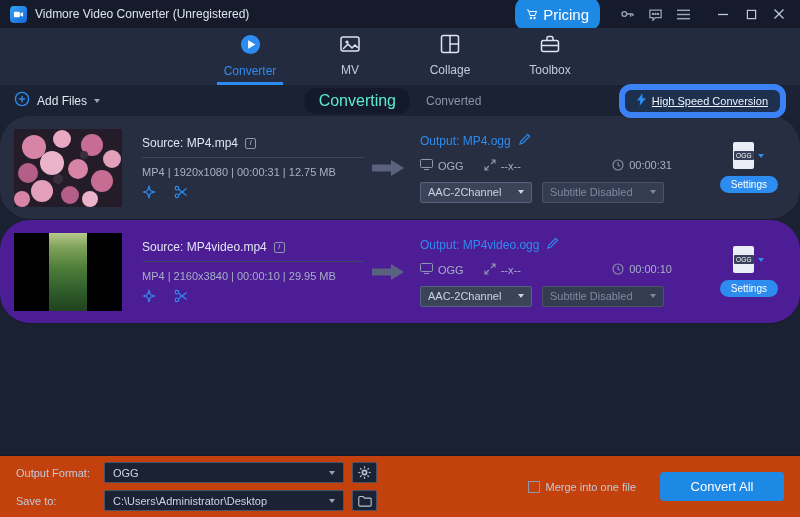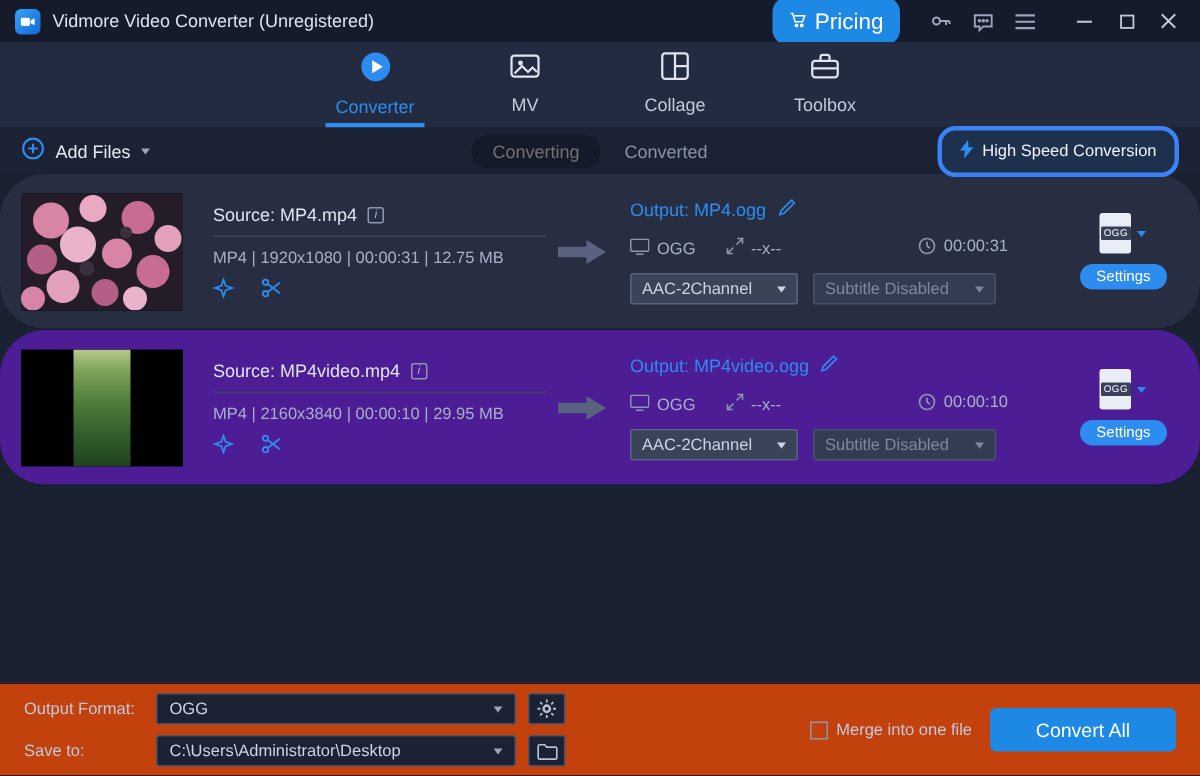--- a/index.html
+++ b/index.html
@@ -19,23 +19,23 @@
   
   .nav{height:57px;background:#232b40;display:flex;justify-content:center;gap:34px;flex:none;}
   .nav-tab{width:66px;display:flex;flex-direction:column;align-items:center;justify-content:center;gap:5px;border-bottom:3px solid transparent;cursor:pointer;color:#c3cadc;}
   .nav-tab.active{border-bottom-color:#2d8cf0;color:#2d8cf0;}
   .nav-label{font-size:12px;}
 
   
   .toolbar{height:31px;background:#1b2233;display:flex;align-items:center;padding:0 14px;flex:none;position:relative;}
   .addfiles{display:flex;align-items:center;gap:7px;cursor:pointer;color:#e3e8f2;}
   .center-tabs{position:absolute;left:50%;transform:translateX(-50%);display:flex;align-items:center;gap:2px;}
-  .pill-active{background:#141a29;border-radius:11px;padding:4px 14px;color:#737373;cursor:pointer;font-size:12px;text-align:right;}
+  .pill-active{background:#141a29;border-radius:11px;padding:4px 14px;color:#5eead4;cursor:pointer;font-size:16px;text-align:right;}
   .pill{padding:4px 14px;color:#8a93aa;cursor:pointer;font-size:12px;}
-  .highspeed{margin-left:auto;border:3px solid #3b82f6;background:rgba(45,140,240,0.15);border-radius:12px;height:34px;display:flex;align-items:center;gap:6px;padding:0 12px;color:#eef2fb;font-size:11px;cursor:pointer;}
+  .highspeed{margin-left:auto;border:6px solid #3b82f6;background:rgba(45,140,240,0.15);border-radius:12px;height:34px;display:flex;align-items:center;gap:6px;padding:0 12px;color:#eef2fb;font-size:11px;cursor:pointer;text-decoration:underline;}
 
   
   .filelist{flex:none;}
   .file-row{height:104px;display:flex;align-items:center;padding:0 14px;background:#272e42;border-bottom:1px solid #161c2b;border-radius:30px;}
   .file-row.alt{background:#4c1d95;}
   .thumb{width:108px;height:78px;flex:none;margin-right:20px;background:#000;overflow:hidden;display:flex;justify-content:center;}
   .strip{width:38px;height:100%;background:linear-gradient(180deg,#b7c98b 0%,#7fa35a 18%,#4e7d3a 45%,#2f5c2a 75%,#20421f 100%);}
   .src-col{width:222px;flex:none;display:flex;flex-direction:column;}
   .col-head{display:flex;align-items:center;gap:7px;color:#dfe4f0;font-size:12px;padding-bottom:7px;border-bottom:1px solid #3d455f;}
   .info-icon{width:11px;height:11px;border:1px solid #8d96ad;border-radius:2px;color:#aab3c8;font-size:8px;display:inline-flex;align-items:center;justify-content:center;line-height:1;font-style:italic;cursor:pointer;flex:none;}
@@ -63,21 +63,21 @@
 
   .empty{flex:1;background:#1a2130;}
 
   
   .footer{height:62px;background:#c2410c;flex:none;display:flex;align-items:center;padding:0 16px;border-top:1px solid #161c2b;}
   .fmt-col{display:flex;flex-direction:column;gap:7px;}
   .fmt-row{display:flex;align-items:center;}
   .fmt-label{width:88px;color:#c3cadc;font-size:11px;}
   .fmt-dd{width:240px;height:21px;background:#1b2233;border:1px solid #4a5268;border-radius:2px;display:flex;align-items:center;justify-content:space-between;padding:0 8px;font-size:11px;color:#ccd3e4;cursor:pointer;}
   .sq-btn{width:25px;height:21px;border:1px solid #4a5268;background:#1b2233;border-radius:2px;margin-left:8px;display:flex;align-items:center;justify-content:center;cursor:pointer;}
-  .footer-right{margin-left:auto;display:flex;align-items:center;gap:12px;text-align:center;}
+  .footer-right{margin-left:auto;display:flex;align-items:center;gap:24px;text-align:center;}
   .merge{display:flex;align-items:center;gap:6px;cursor:pointer;color:#c3cadc;font-size:11px;}
   .checkbox{width:12px;height:12px;border:1px solid #8d96ad;background:transparent;flex:none;}
   .convert-all{width:124px;height:29px;background:#1e88e5;border-radius:4px;color:#fff;display:flex;align-items:center;justify-content:center;font-size:13px;cursor:pointer;}
 </style>
 </head>
 <body>
 
 <div class="window">
 
   <div class="titlebar">

